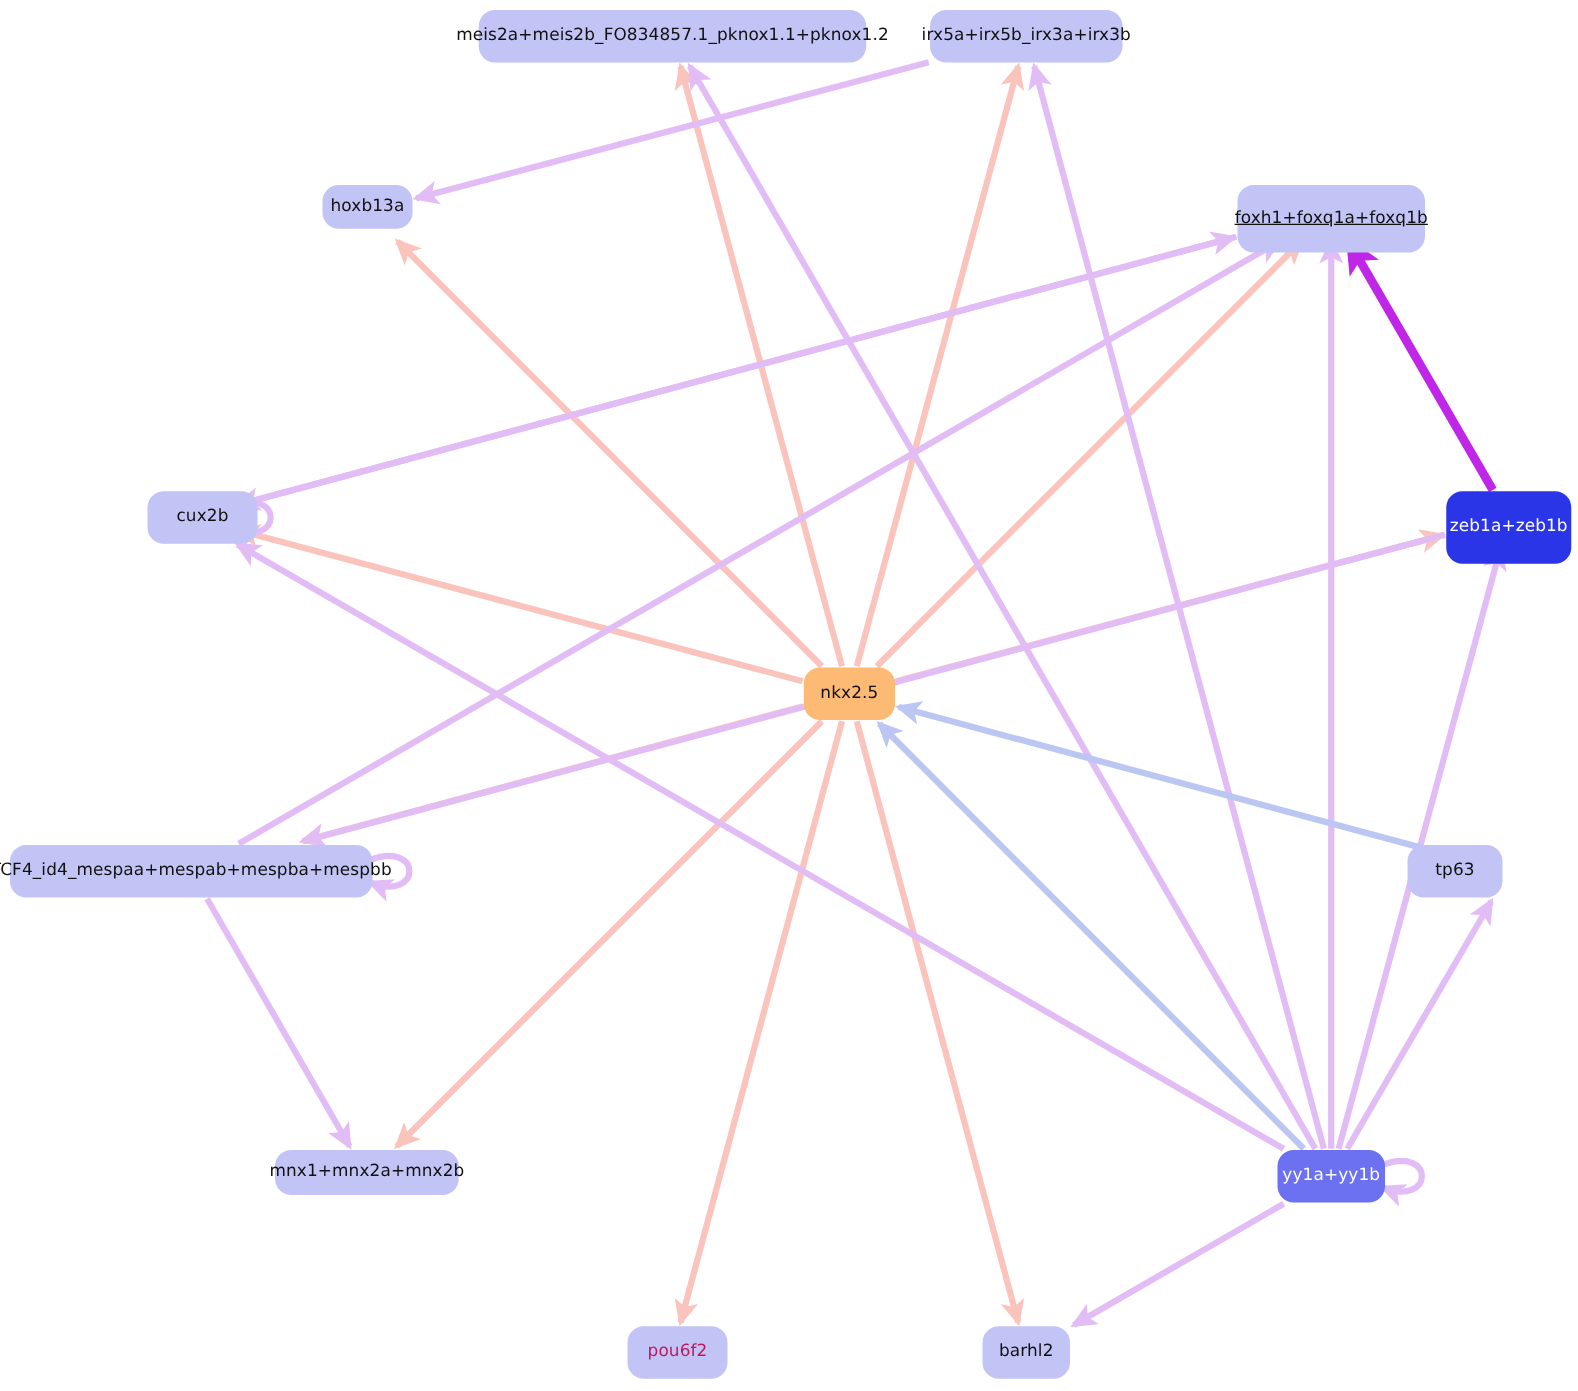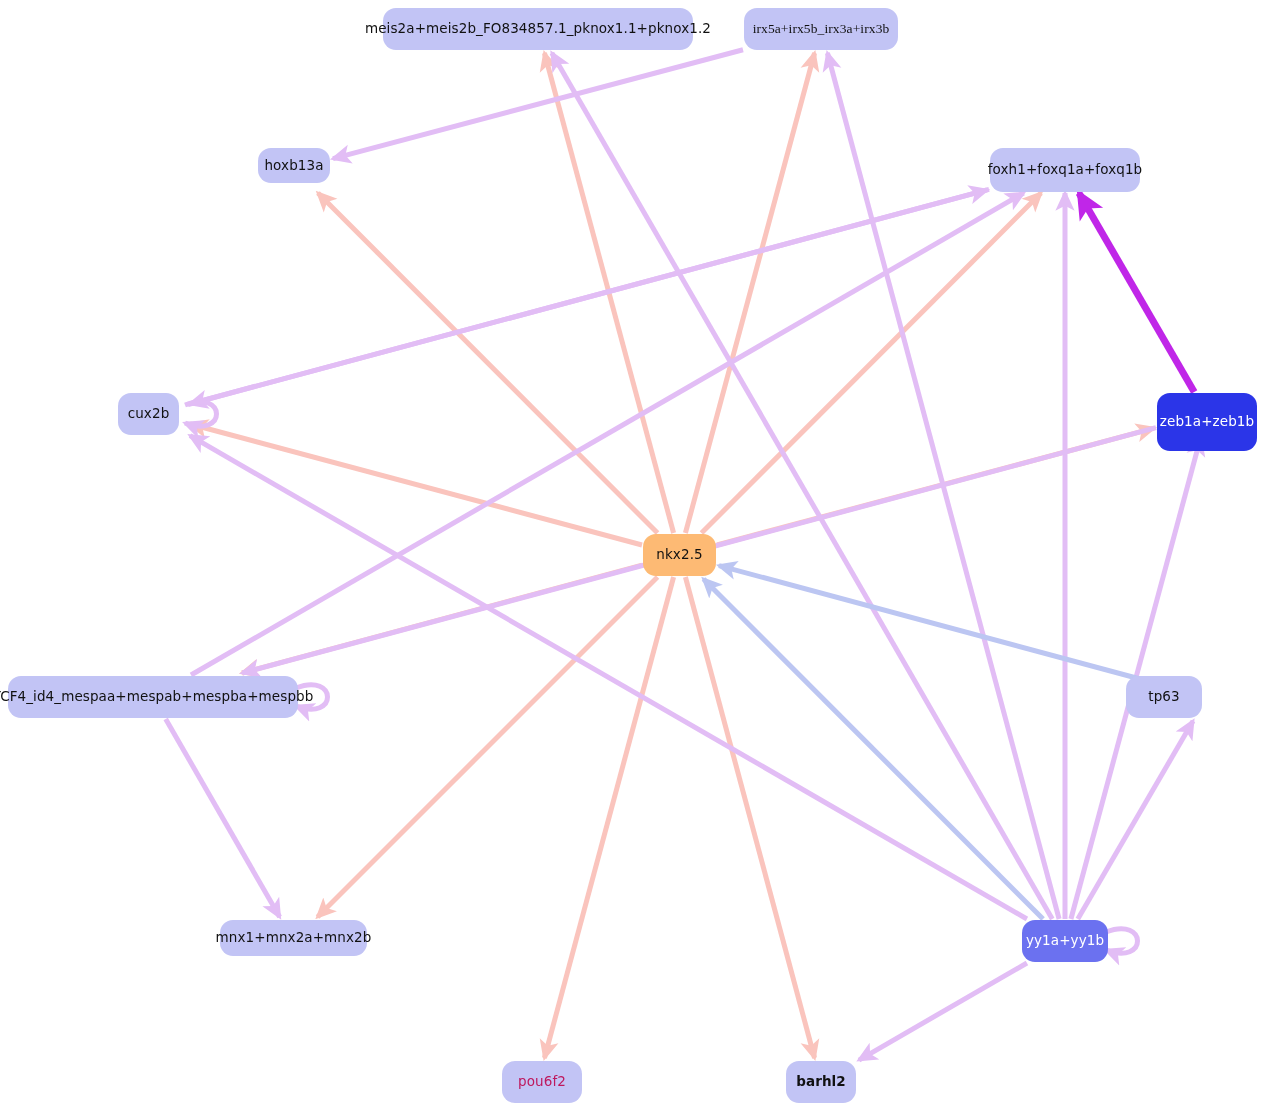--- a/index.html
+++ b/index.html
@@ -98,30 +98,30 @@
       <path d="M 1194.2489795918368 392 L 1078.9102040816326 193" fill="none" stroke="#c026e8" stroke-width="7" stroke-linecap="butt" marker-end="url(#arrow-c026e8)"></path>
       <path d="M 1156 427.69354838709677 L 242.38515901060072 673" fill="none" stroke="#e2bdf5" stroke-width="5" stroke-linecap="butt" marker-end="url(#arrow-e2bdf5)"></path>
       <path d="M 185 405 C 227 389 227 439 185 423" fill="none" stroke="#e2bdf5" stroke-width="5" stroke-linecap="butt" marker-end="url(#arrow-e2bdf5)"></path>
       <path d="M 296 688 C 338 672 338 722 296 706" fill="none" stroke="#e2bdf5" stroke-width="5" stroke-linecap="butt" marker-end="url(#arrow-e2bdf5)"></path>
       <path d="M 1106 932 C 1148 916 1148 966 1106 950" fill="none" stroke="#e2bdf5" stroke-width="5" stroke-linecap="butt" marker-end="url(#arrow-e2bdf5)"></path>
     </svg>
   <div id="node-layer">
       <div class="node" style="left: 383px; top: 8px; width: 310px; height: 42px; background: rgb(194, 196, 245); color: rgb(17, 17, 17);">
         <span class="node-label">meis2a+meis2b_FO834857.1_pknox1.1+pknox1.2</span>
       </div>
-      <div class="node" style="left: 744px; top: 8px; width: 154px; height: 42px; background: rgb(194, 196, 245); color: rgb(17, 17, 17); font-family: Liberation Serif, serif;">
+      <div class="node" style="left: 744px; top: 8px; width: 154px; height: 42px; background: rgb(194, 196, 245); color: rgb(17, 17, 17);">
         <span class="node-label">irx5a+irx5b_irx3a+irx3b</span>
       </div>
-      <div class="node" style="left: 990px; top: 148px; width: 150px; height: 44px; background: rgb(194, 196, 245); color: rgb(17, 17, 17);">
+      <div class="node" style="left: 990px; top: 148px; width: 150px; height: 54px; background: rgb(194, 196, 245); color: rgb(17, 17, 17); text-decoration: underline;">
         <span class="node-label">foxh1+foxq1a+foxq1b</span>
       </div>
       <div class="node" style="left: 258px; top: 148px; width: 72px; height: 35px; background: rgb(194, 196, 245); color: rgb(17, 17, 17);">
         <span class="node-label">hoxb13a</span>
       </div>
-      <div class="node" style="left: 118px; top: 393px; width: 61px; height: 42px; background: rgb(194, 196, 245); color: rgb(17, 17, 17);">
+      <div class="node" style="left: 118px; top: 393px; width: 88px; height: 42px; background: rgb(194, 196, 245); color: rgb(17, 17, 17);">
         <span class="node-label">cux2b</span>
       </div>
       <div class="node" style="left: 1157px; top: 393px; width: 100px; height: 58px; background: rgb(43, 53, 232); color: rgb(255, 255, 255);">
         <span class="node-label">zeb1a+zeb1b</span>
       </div>
       <div class="node" style="left: 643px; top: 534px; width: 73px; height: 42px; background: #fdba74; color: rgb(17, 17, 17);">
         <span class="node-label">nkx2.5</span>
       </div>
       <div class="node" style="left: 8px; top: 676px; width: 290px; height: 42px; background: rgb(194, 196, 245); color: rgb(17, 17, 17);">
         <span class="node-label">TCF4_id4_mespaa+mespab+mespba+mespbb</span>
@@ -131,17 +131,17 @@
       </div>
       <div class="node" style="left: 220px; top: 920px; width: 147px; height: 36px; background: rgb(194, 196, 245); color: rgb(17, 17, 17);">
         <span class="node-label">mnx1+mnx2a+mnx2b</span>
       </div>
       <div class="node" style="left: 1022px; top: 920px; width: 86px; height: 42px; background: rgb(107, 113, 240); color: rgb(255, 255, 255); text-align: right;">
         <span class="node-label">yy1a+yy1b</span>
       </div>
       <div class="node" style="left: 502px; top: 1061px; width: 80px; height: 42px; background: rgb(194, 196, 245); color: #be185d;">
         <span class="node-label">pou6f2</span>
       </div>
-      <div class="node" style="left: 786px; top: 1061px; width: 70px; height: 42px; background: rgb(194, 196, 245); color: rgb(17, 17, 17); font-weight: bold;">
+      <div class="node" style="left: 786px; top: 1061px; width: 70px; height: 42px; background: rgb(194, 196, 245); color: rgb(17, 17, 17);">
         <span class="node-label">barhl2</span>
       </div>
     </div>
 </div>
 
 </body></html>

